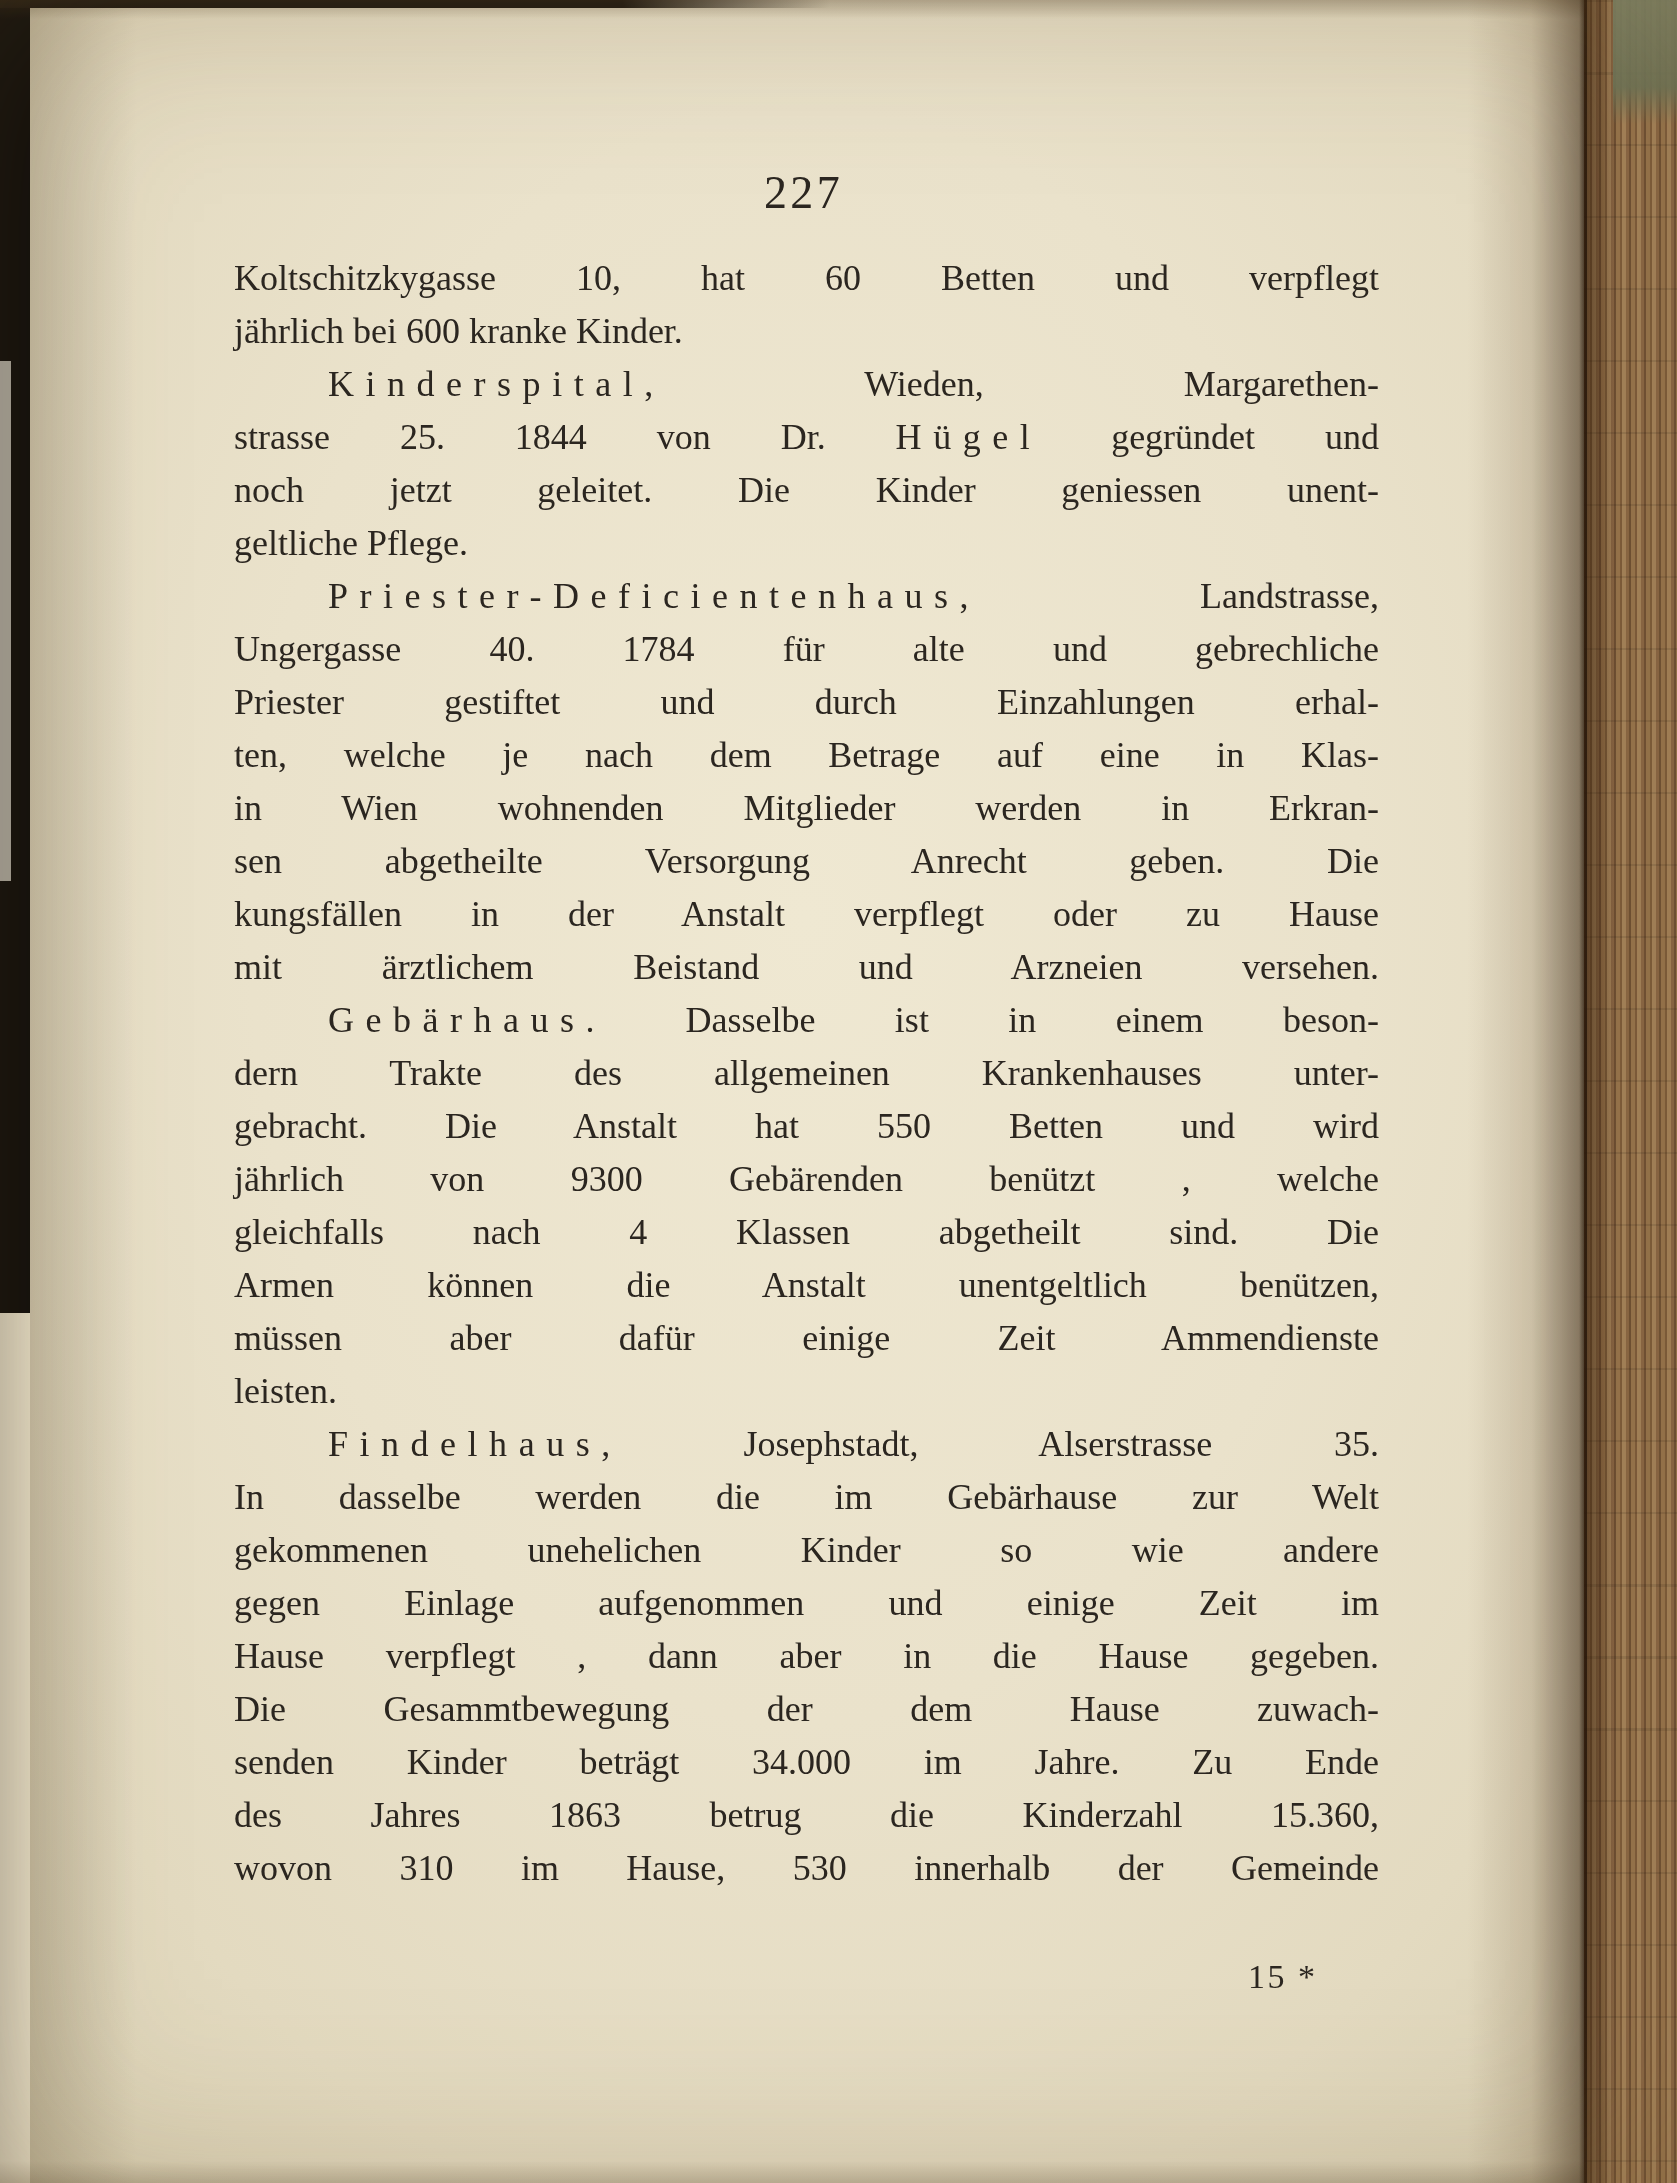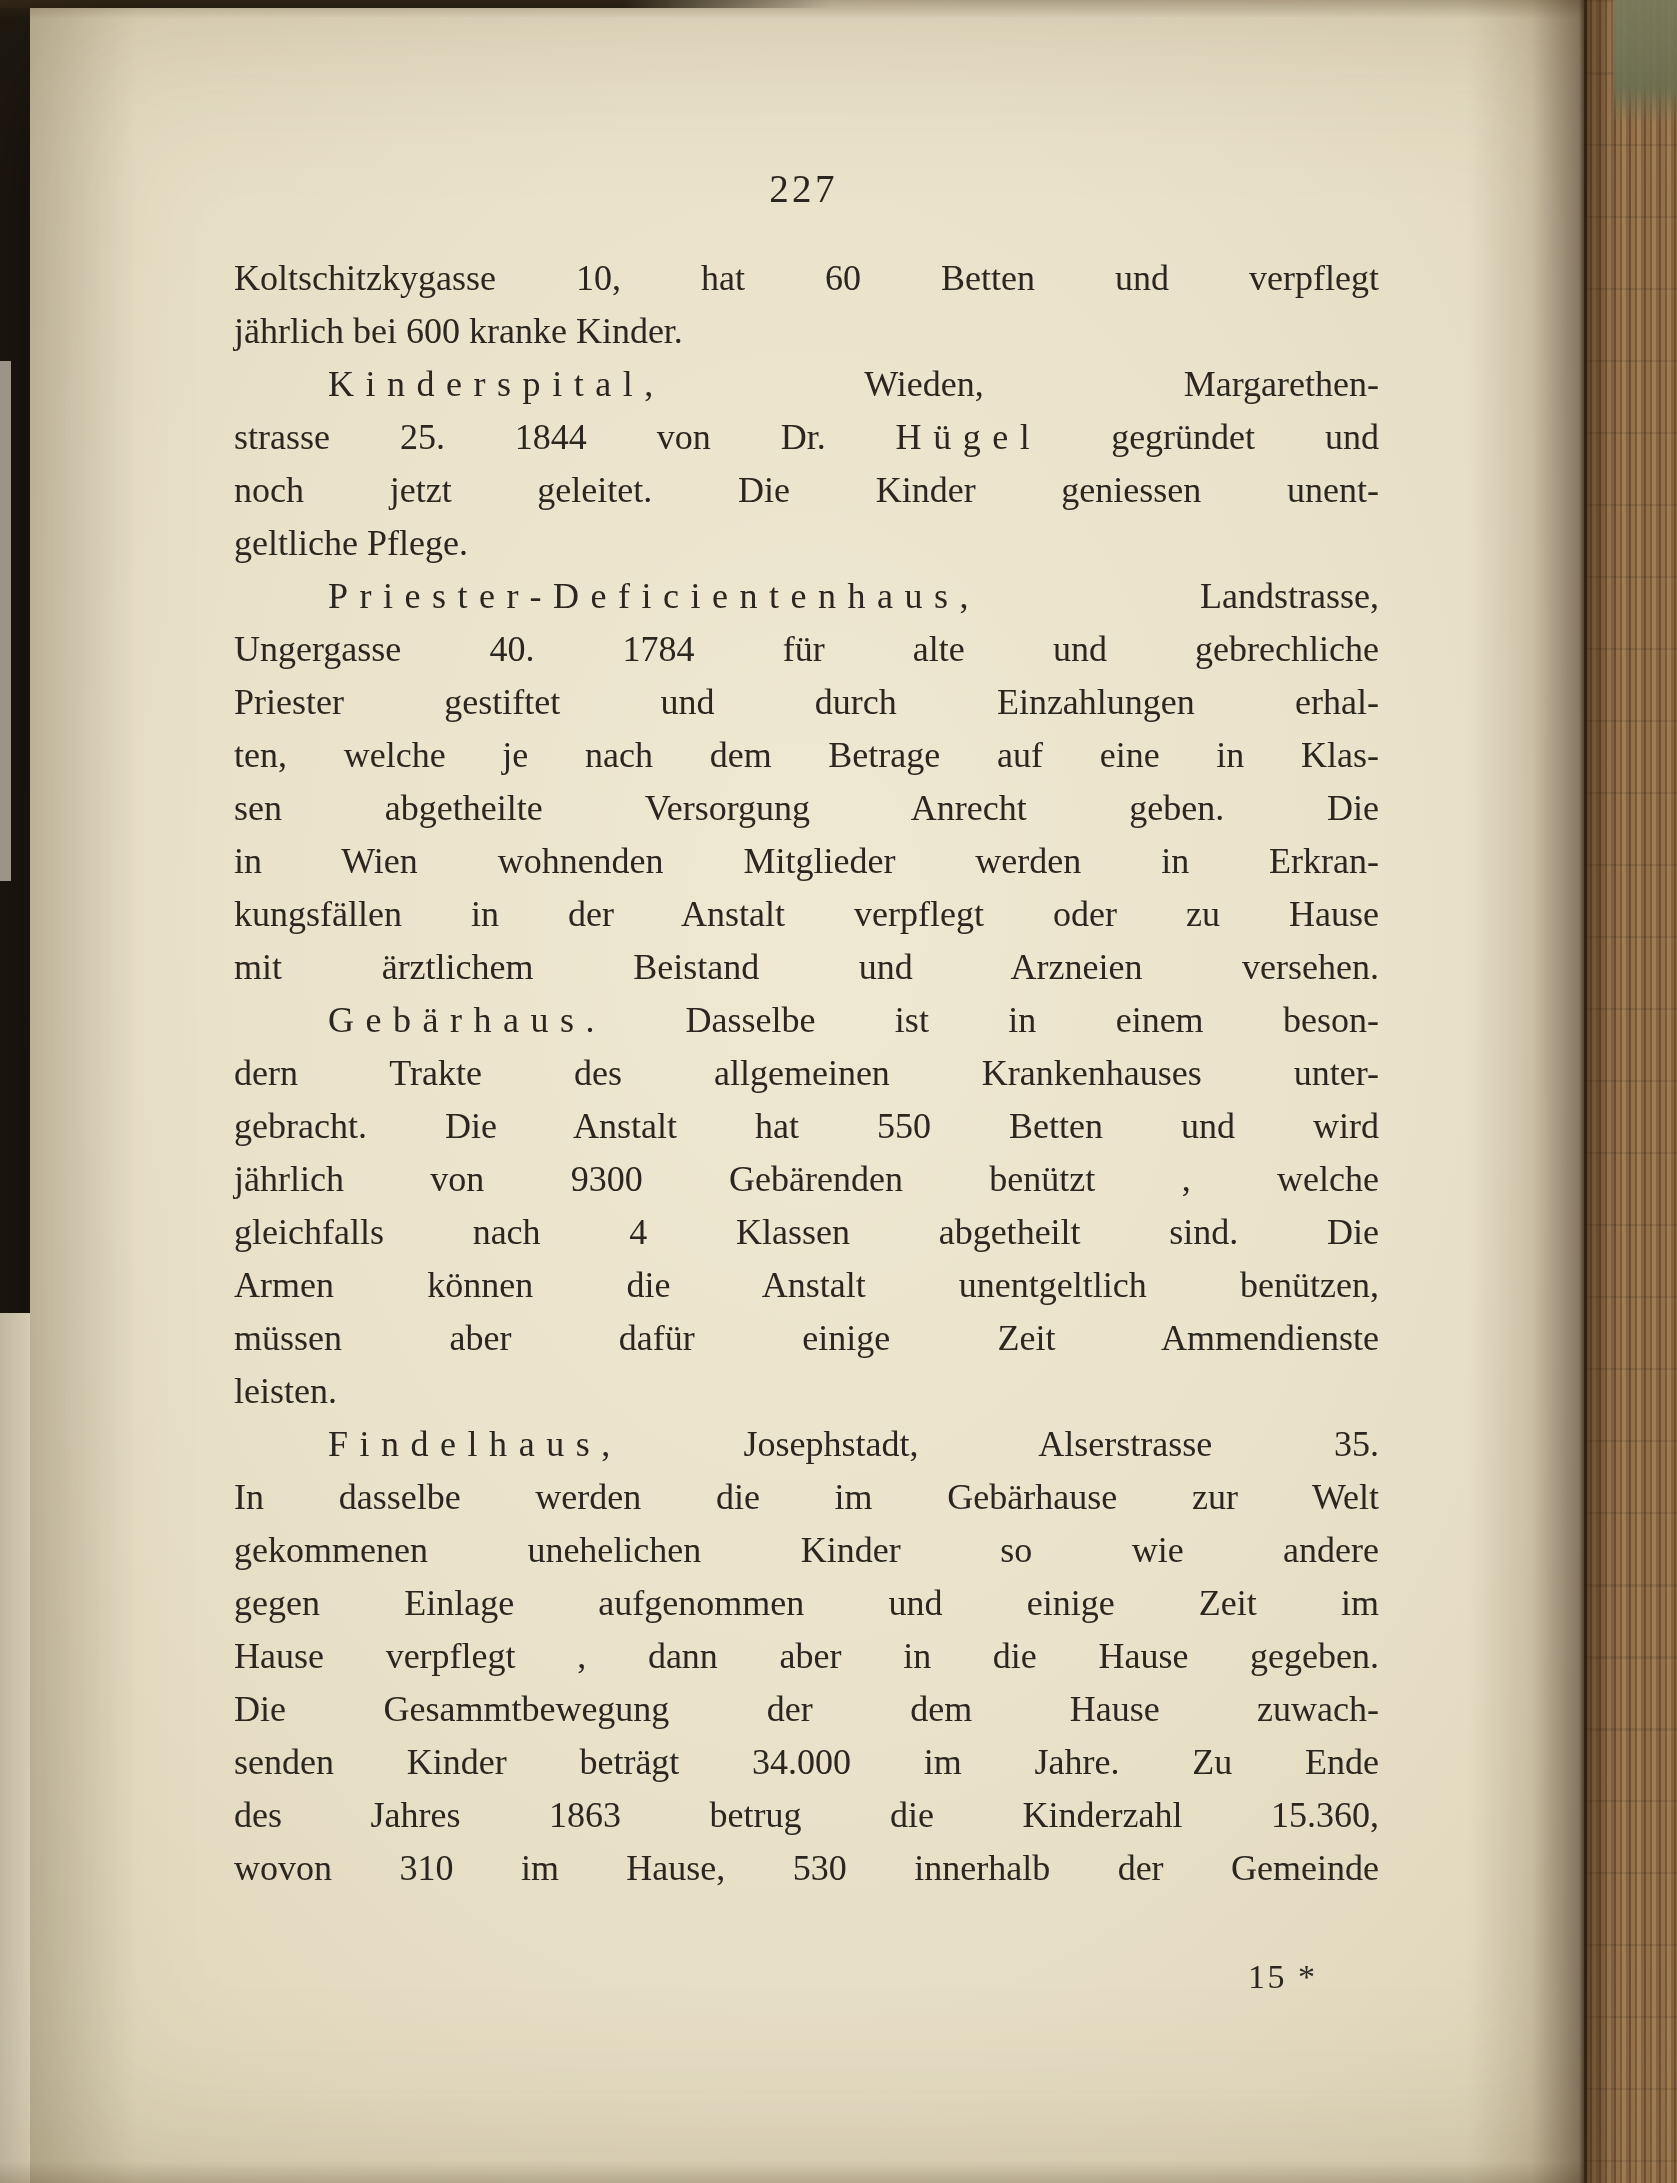--- a/index.html
+++ b/index.html
@@ -72,21 +72,21 @@
   .green-corner {
     position: absolute; top: 0; right: 0; width: 65px; height: 124px;
     background: linear-gradient(180deg, #7c8468 0%, #6d7458 70%, rgba(109,116,88,0) 100%);
     opacity: 0.92;
   }
 
   
   .page-number {
     position: absolute; left: 228px; top: 166px; width: 1151px;
     text-align: center;
-    font-size: 39px; letter-spacing: 3.4px;
+    font-size: 46px; letter-spacing: 3.4px;
     color: var(--ink, #2b2620);
   }
   .text-body {
     position: absolute; left: 228px; top: 252px; width: 1151px;
   }
   .line {
     height: 53px; line-height: 53px;
     font-size: 36px;
     text-align: justify;
     text-align-last: justify;
@@ -130,22 +130,22 @@
     <div class="line"><span class="plain">Koltschitzkygasse 10, hat 60 Betten und verpflegt</span></div>
     <div class="line para-end"><span class="plain">jährlich bei 600 kranke Kinder.</span></div>
     <div class="line indent"><span class="gesperrt">Kinderspital,</span><span class="plain"> Wieden, Margarethen-</span></div>
     <div class="line"><span class="plain">strasse 25. 1844 von Dr. </span><span class="gesperrt">Hügel</span><span class="plain"> gegründet und</span></div>
     <div class="line"><span class="plain">noch jetzt geleitet. Die Kinder geniessen unent-</span></div>
     <div class="line para-end"><span class="plain">geltliche Pflege.</span></div>
     <div class="line indent"><span class="gesperrt">Priester-Deficientenhaus,</span><span class="plain"> Landstrasse,</span></div>
     <div class="line"><span class="plain">Ungergasse 40. 1784 für alte und gebrechliche</span></div>
     <div class="line"><span class="plain">Priester gestiftet und durch Einzahlungen erhal-</span></div>
     <div class="line"><span class="plain">ten, welche je nach dem Betrage auf eine in Klas-</span></div>
+    <div class="line"><span class="plain">in Wien wohnenden Mitglieder werden in Erkran-</span></div>
     <div class="line"><span class="plain">sen abgetheilte Versorgung Anrecht geben. Die</span></div>
-    <div class="line"><span class="plain">in Wien wohnenden Mitglieder werden in Erkran-</span></div>
     <div class="line"><span class="plain">kungsfällen in der Anstalt verpflegt oder zu Hause</span></div>
     <div class="line"><span class="plain">mit ärztlichem Beistand und Arzneien versehen.</span></div>
     <div class="line indent"><span class="gesperrt">Gebärhaus.</span><span class="plain"> Dasselbe ist in einem beson-</span></div>
     <div class="line"><span class="plain">dern Trakte des allgemeinen Krankenhauses unter-</span></div>
     <div class="line"><span class="plain">gebracht. Die Anstalt hat 550 Betten und wird</span></div>
     <div class="line"><span class="plain">jährlich von 9300 Gebärenden benützt , welche</span></div>
     <div class="line"><span class="plain">gleichfalls nach 4 Klassen abgetheilt sind. Die</span></div>
     <div class="line"><span class="plain">Armen können die Anstalt unentgeltlich benützen,</span></div>
     <div class="line"><span class="plain">müssen aber dafür einige Zeit Ammendienste</span></div>
     <div class="line para-end"><span class="plain">leisten.</span></div>

